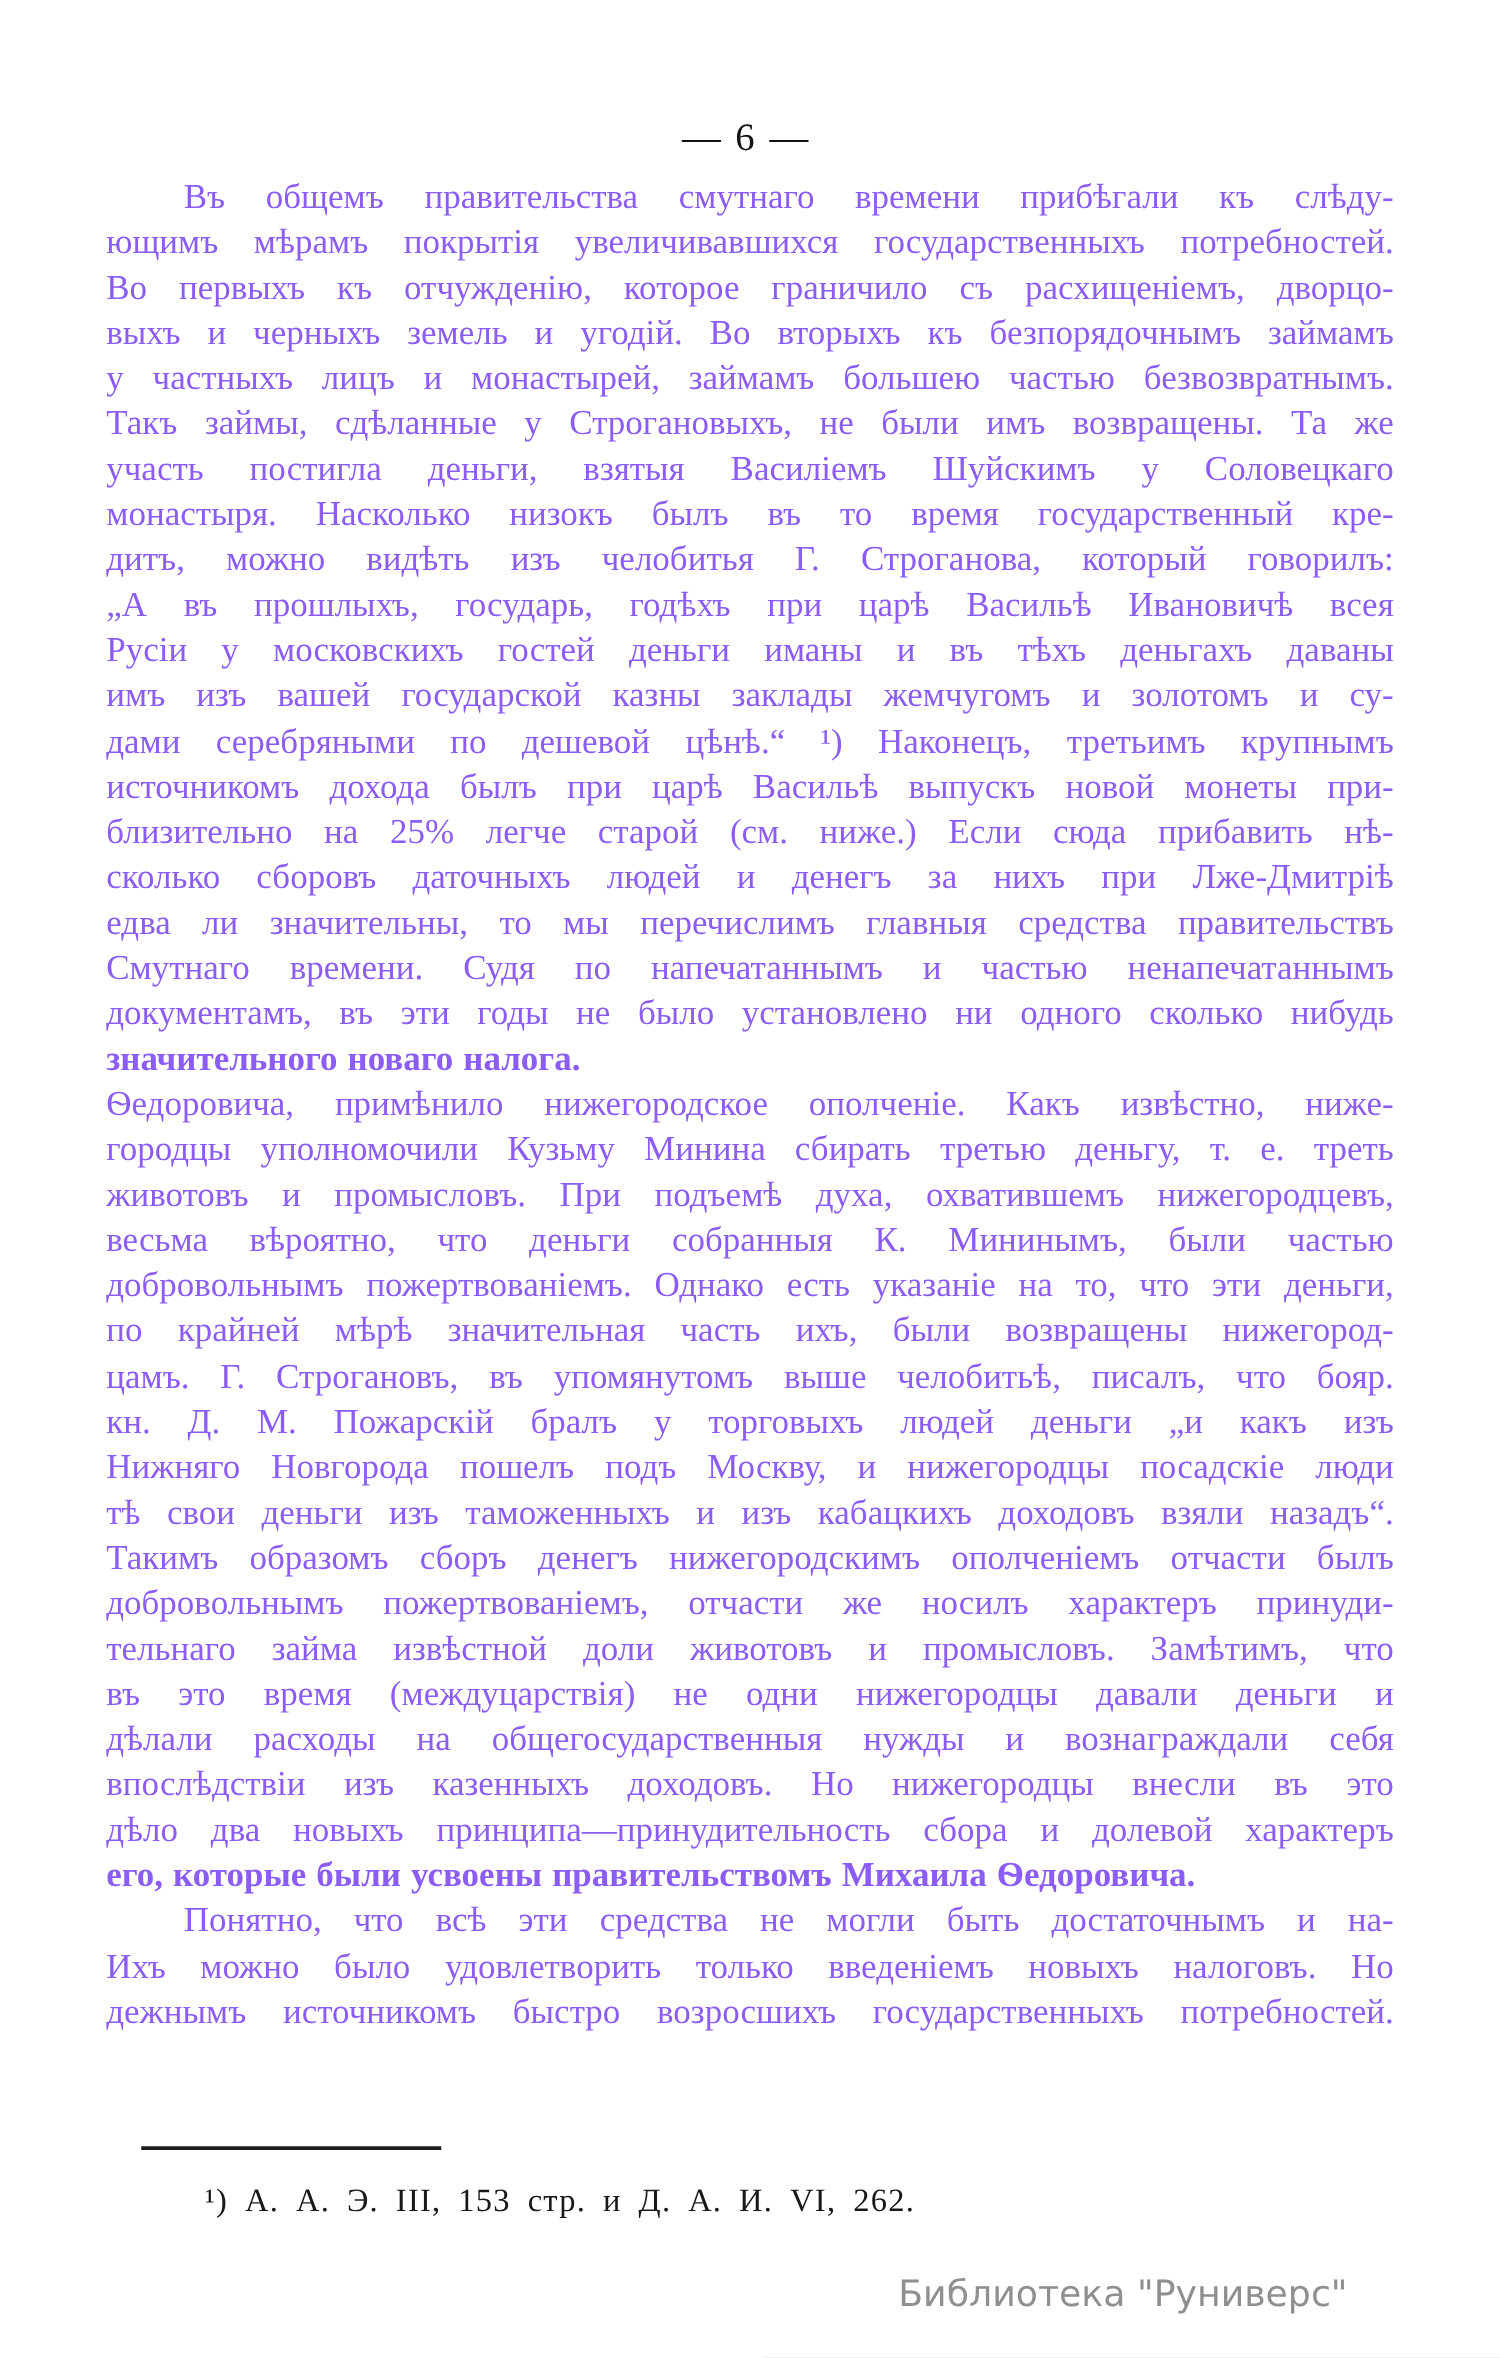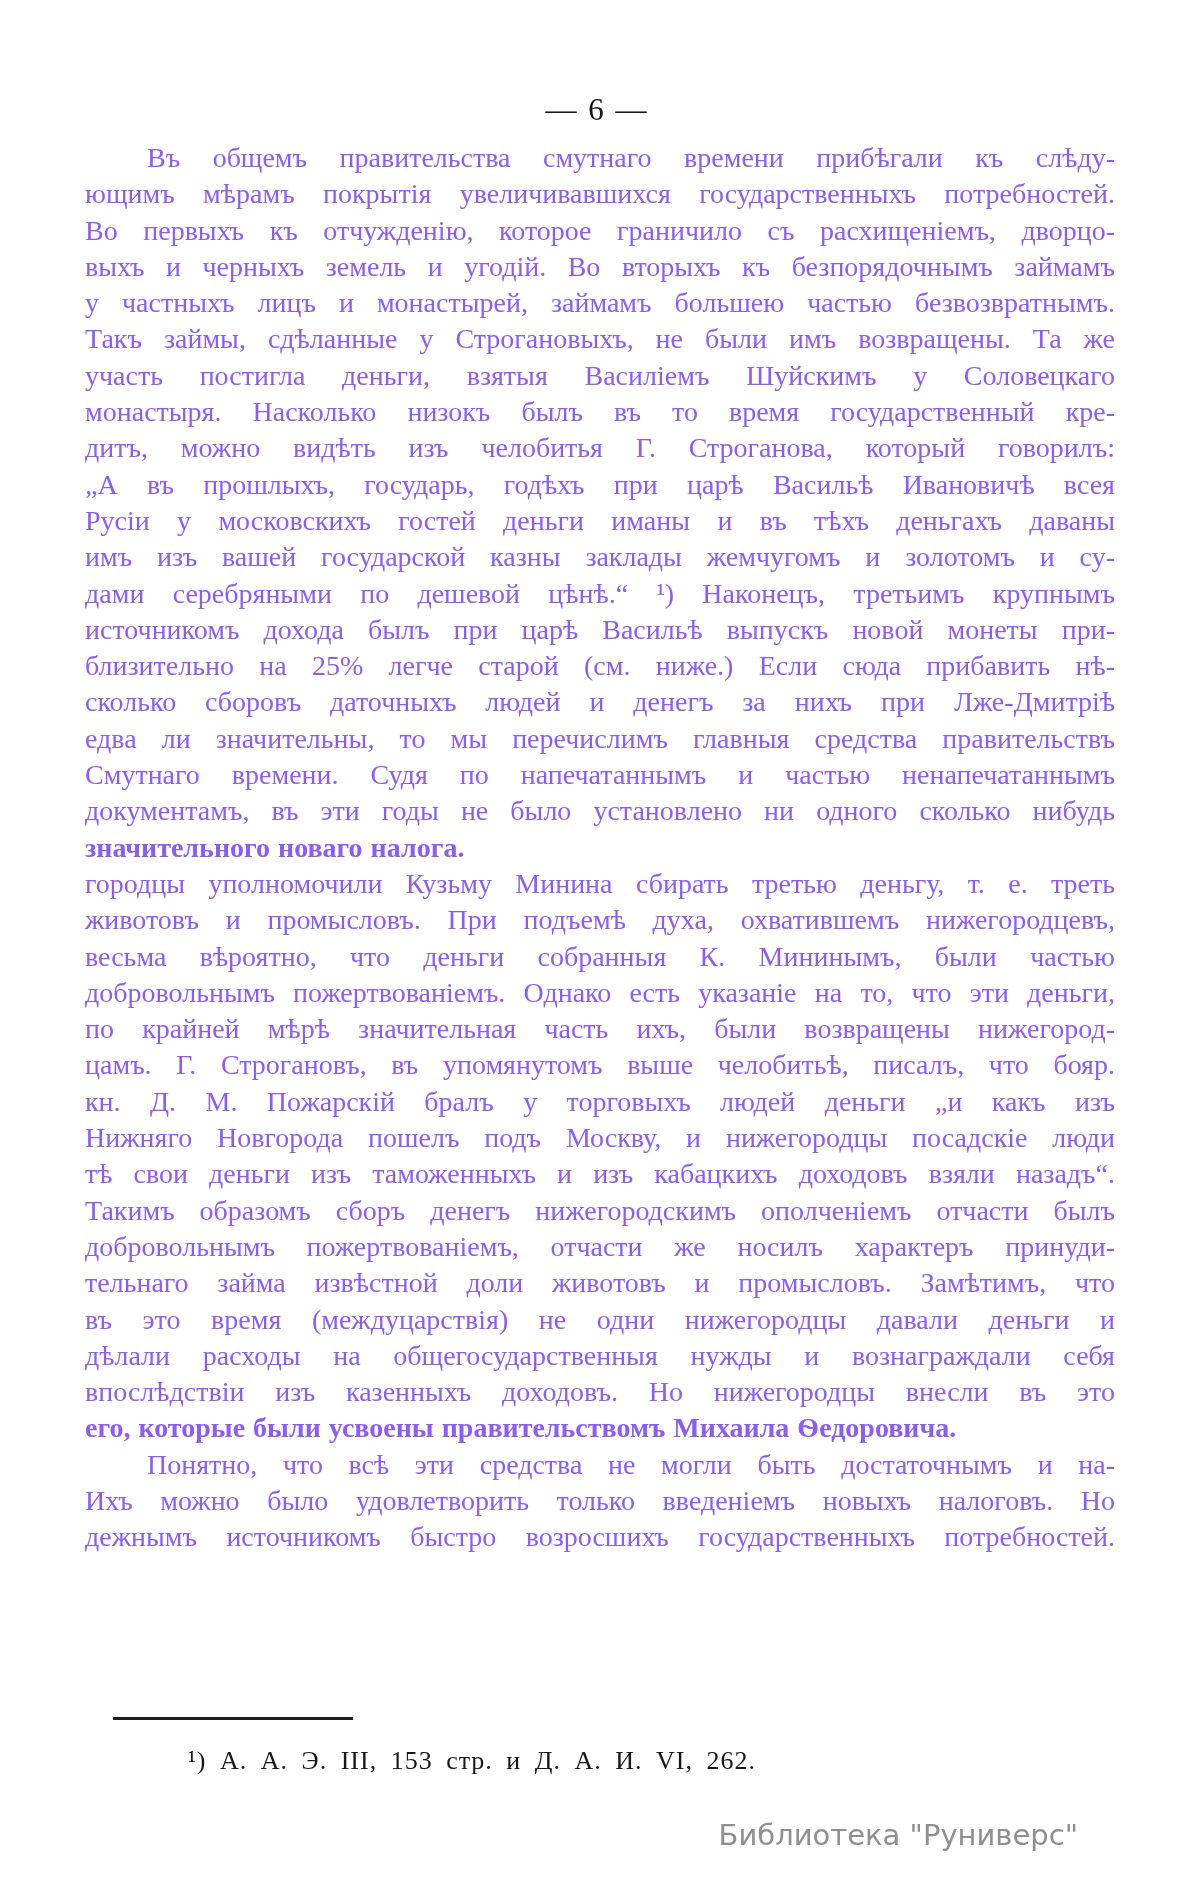--- a/index.html
+++ b/index.html
@@ -44,21 +44,21 @@
     position:absolute;
     top:1717px;
     left:113px;
     width:240px;
     height:3px;
     background:#1c1c1c;
   }
   .footnote{
     position:absolute;
     top:1746px;
-    left:188px;
+    left:164px;
     width:900px;
     font-size:26px;
     letter-spacing:1px;
     word-spacing:6px;
     color:#181818;
   }
   .watermark{
     position:absolute;
     top:1818px;
     left:0;
@@ -90,35 +90,37 @@
       <div class="line">Русіи у московскихъ гостей деньги иманы и въ тѣхъ деньгахъ даваны</div>
       <div class="line">имъ изъ вашей государской казны заклады жемчугомъ и золотомъ и су-</div>
       <div class="line">дами серебряными по дешевой цѣнѣ.“ ¹) Наконецъ, третьимъ крупнымъ</div>
       <div class="line">источникомъ дохода былъ при царѣ Васильѣ выпускъ новой монеты при-</div>
       <div class="line">близительно на 25% легче старой (см. ниже.) Если сюда прибавить нѣ-</div>
       <div class="line">сколько сборовъ даточныхъ людей и денегъ за нихъ при Лже-Дмитріѣ</div>
       <div class="line">едва ли значительны, то мы перечислимъ главныя средства правительствъ</div>
       <div class="line">Смутнаго времени. Судя по напечатаннымъ и частью ненапечатаннымъ</div>
       <div class="line">документамъ, въ эти годы не было установлено ни одного сколько нибудь</div>
       <div class="line flush">значительного новаго налога.</div>
+      <div class="line">Ѳедоровича, примѣнило нижегородское ополченіе. Какъ извѣстно, ниже-</div>
       <div class="line">городцы уполномочили Кузьму Минина сбирать третью деньгу, т. е. треть</div>
       <div class="line">животовъ и промысловъ. При подъемѣ духа, охватившемъ нижегородцевъ,</div>
       <div class="line">весьма вѣроятно, что деньги собранныя К. Мининымъ, были частью</div>
       <div class="line">добровольнымъ пожертвованіемъ. Однако есть указаніе на то, что эти деньги,</div>
       <div class="line">по крайней мѣрѣ значительная часть ихъ, были возвращены нижегород-</div>
       <div class="line">цамъ. Г. Строгановъ, въ упомянутомъ выше челобитьѣ, писалъ, что бояр.</div>
       <div class="line">кн. Д. М. Пожарскій бралъ у торговыхъ людей деньги „и какъ изъ</div>
       <div class="line">Нижняго Новгорода пошелъ подъ Москву, и нижегородцы посадскіе люди</div>
       <div class="line">тѣ свои деньги изъ таможенныхъ и изъ кабацкихъ доходовъ взяли назадъ“.</div>
       <div class="line">Такимъ образомъ сборъ денегъ нижегородскимъ ополченіемъ отчасти былъ</div>
       <div class="line">добровольнымъ пожертвованіемъ, отчасти же носилъ характеръ принуди-</div>
       <div class="line">тельнаго займа извѣстной доли животовъ и промысловъ. Замѣтимъ, что</div>
       <div class="line">въ это время (междуцарствія) не одни нижегородцы давали деньги и</div>
       <div class="line">дѣлали расходы на общегосударственныя нужды и вознаграждали себя</div>
       <div class="line">впослѣдствіи изъ казенныхъ доходовъ. Но нижегородцы внесли въ это</div>
+      <div class="line">дѣло два новыхъ принципа—принудительность сбора и долевой характеръ</div>
       <div class="line flush">его, которые были усвоены правительствомъ Михаила Ѳедоровича.</div>
       <div class="line indent">Понятно, что всѣ эти средства не могли быть достаточнымъ и на-</div>
       <div class="line">Ихъ можно было удовлетворить только введеніемъ новыхъ налоговъ. Но</div>
       <div class="line">дежнымъ источникомъ быстро возросшихъ государственныхъ потребностей.</div>
     </div>
 
   <div class="footnote-rule"></div>
 
   <div class="footnote">¹) А. А. Э. III, 153 стр. и Д. А. И. VI, 262.</div>
 

